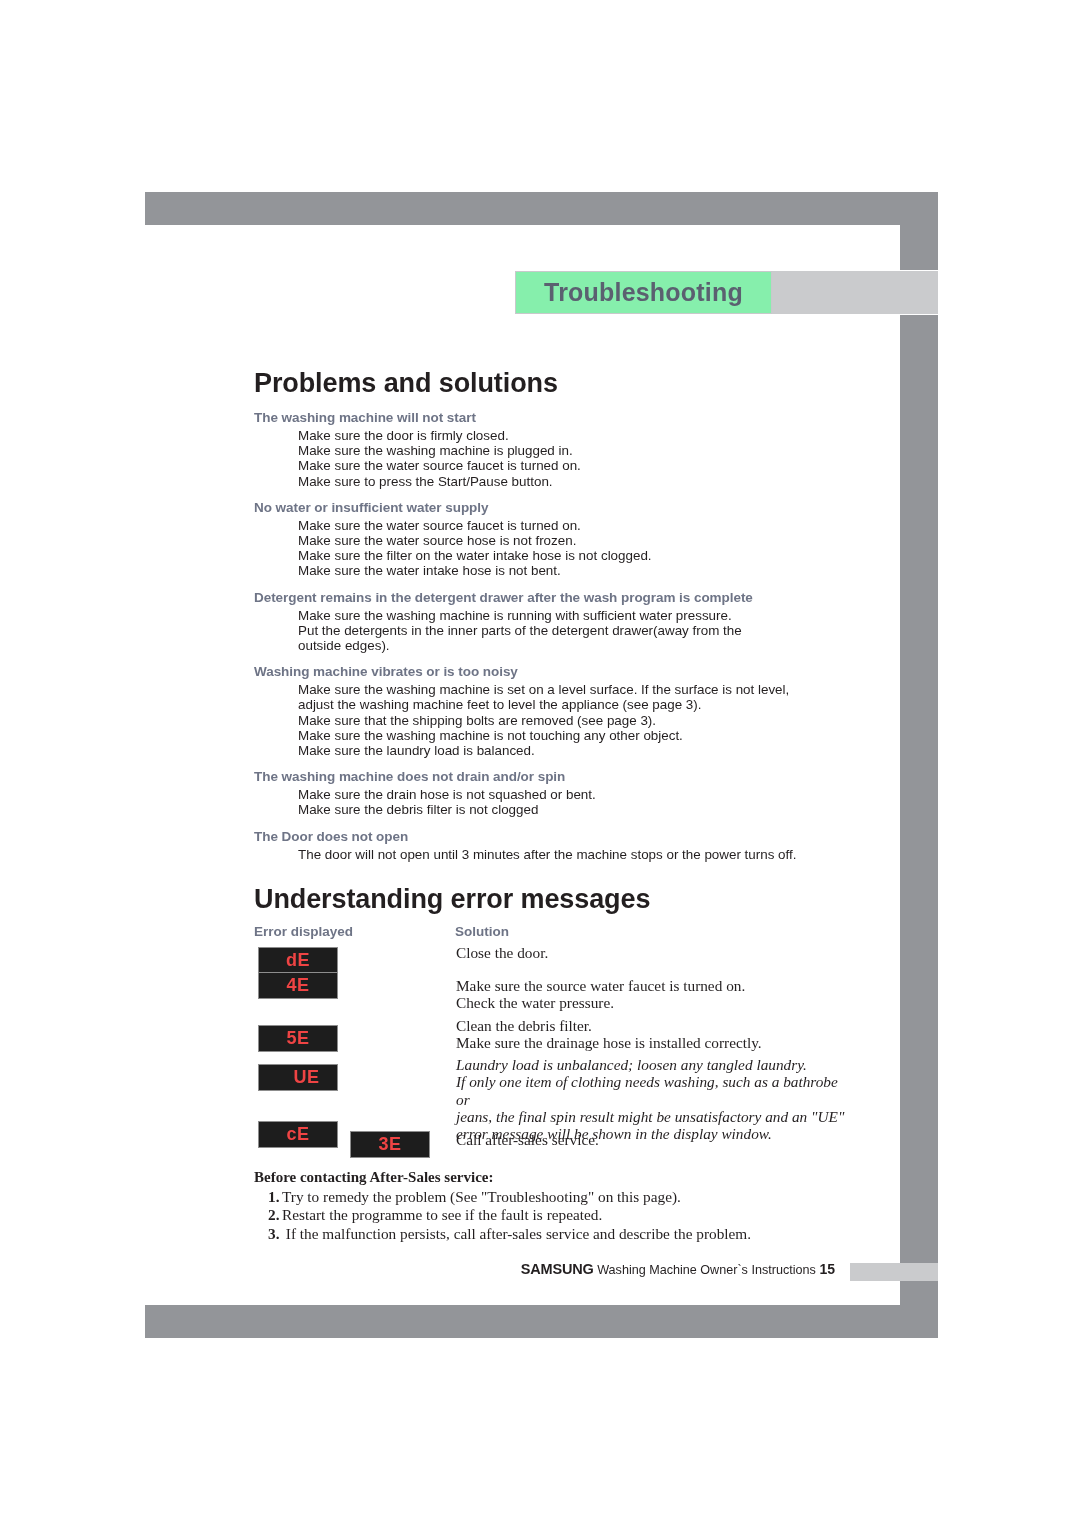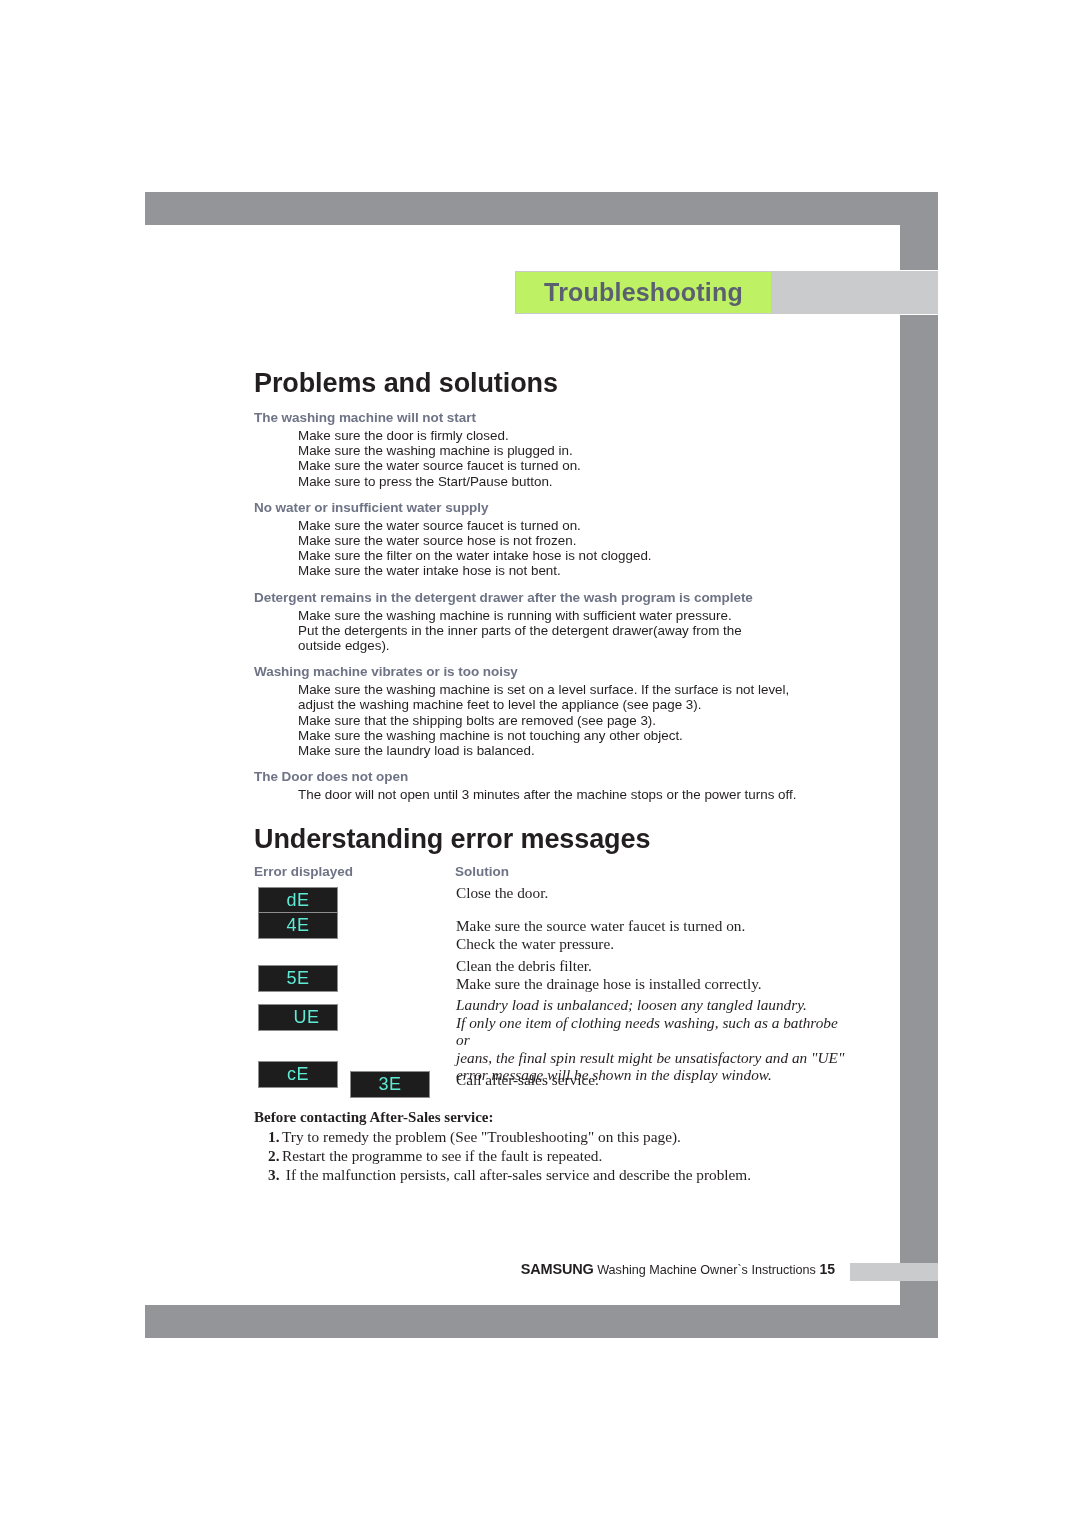--- a/index.html
+++ b/index.html
@@ -57,21 +57,21 @@
     width: 166px;
     height: 43px;
     background: #cacbcd;
   }
   .title-box {
     position: absolute;
     left: 515px;
     top: 271px;
     width: 257px;
     height: 43px;
-    background: #bef264;
+    background: #86efac;
     border: 1px solid #c8c9cb;
     box-sizing: border-box;
     display: flex;
     align-items: center;
     justify-content: center;
   }
   .title-box .title-text {
     font-size: 25px;
     font-weight: bold;
     color: #5b6070;
@@ -133,23 +133,23 @@
   .col-head.c1 { left: 0px;   top: 0px; }
   .col-head.c2 { left: 201px; top: 0px; }
 
   .err-code {
     position: absolute;
     width: 80px;
     height: 27px;
     background: #1d1d1d;
     border: 1px solid #8d8d8d;
     box-sizing: border-box;
-    color: #5eead4;
+    color: #ef4444;
     font-size: 18px;
-    font-weight: normal;
+    font-weight: bold;
     display: flex;
     align-items: center;
     justify-content: center;
     letter-spacing: 0.5px;
   }
   .err-sol {
     position: absolute;
     left: 202px;
     width: 392px;
     font-family: "Liberation Serif", serif;
@@ -263,20 +263,27 @@
     <p class="problem-head">Washing machine vibrates or is too noisy</p>
     <ul class="problem-list">
       <li>Make sure the washing machine is set on a level surface.  If the surface is not level,
 adjust the washing machine feet to level the appliance (see page 3).</li>
       <li>Make sure that the shipping bolts are removed (see page 3).</li>
       <li>Make sure the washing machine is not touching any other object.</li>
       <li>Make sure the laundry load is balanced.</li>
     </ul>
   </div>
 
+  <div class="problem">
+    <p class="problem-head">The washing machine does not drain and/or spin</p>
+    <ul class="problem-list">
+      <li>Make sure the drain hose is not squashed or bent.</li>
+      <li>Make sure the debris filter is not clogged</li>
+    </ul>
+  </div>
 
   <div class="problem">
     <p class="problem-head">The Door does not open</p>
     <ul class="problem-list">
       <li>The door will not open until 3 minutes after the machine stops or the power turns off.</li>
     </ul>
   </div>
 
   <h2 class="section-title second">Understanding error messages</h2>
 

